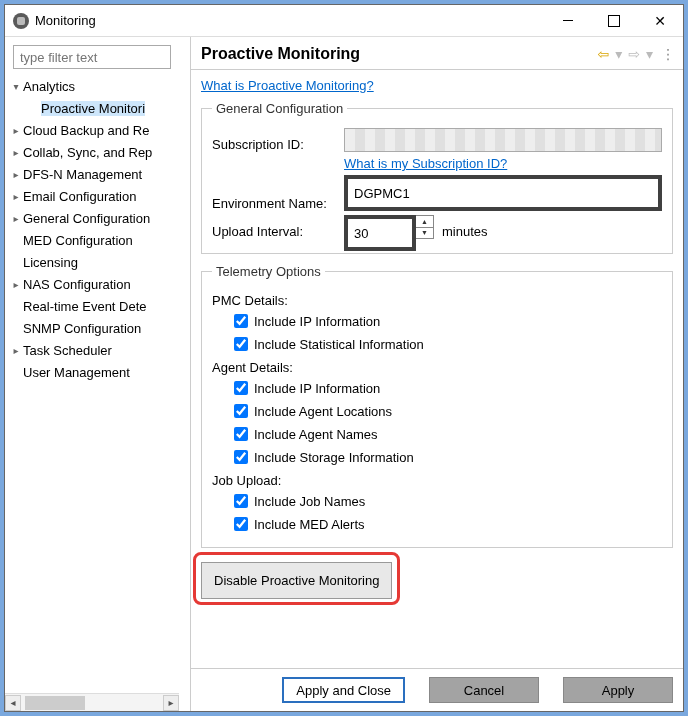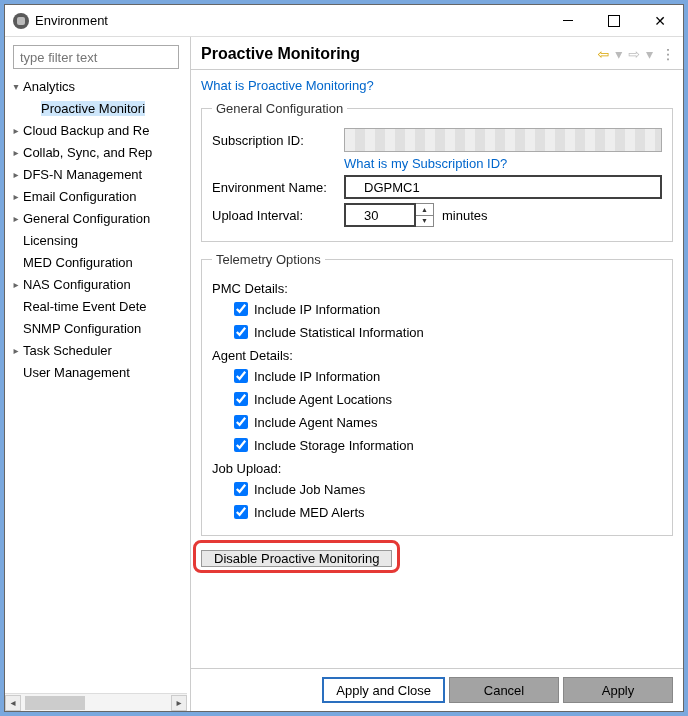--- a/index.html
+++ b/index.html
@@ -55,21 +55,21 @@
   .body {
     flex:1;
     display:flex;
     min-height:0;
   }
   .sidebar {
     width: 186px;
     border-right:1px solid #ccc;
     display:flex;
     flex-direction:column;
-    padding:4px 3px 0 0;
+    padding:4px 11px 0 0;
   }
   .filter {
     margin:4px 8px 6px 8px;
     height:24px;
     border:1px solid #aaa;
     padding:2px 6px;
     color:#888;
     font-size:13px;
     background:#fff;
   }
@@ -134,33 +134,33 @@
     margin-left:6px;
     color:#bbb;
   }
   .chead .navicn.active { color:#d9a400; }
   .chead .dots { letter-spacing:-2px; color:#888; font-size:14px; margin-left:8px; }
   .pane {
     flex:1;
     overflow:auto;
     padding:8px 10px 8px 10px;
   }
-  a.link { color:#0066cc; cursor:pointer; }
+  a.link { color:#0066cc; text-decoration:underline; cursor:pointer; }
   fieldset {
     border:1px solid #ccc;
     margin:8px 0 10px 0;
     padding:8px 10px 10px 10px;
   }
   legend { padding:0 4px; color:#333; }
-  .row { display:flex; align-items:center; margin:4px 0; }
+  .row { display:flex; align-items:flex-end; margin:4px 0; }
   .row .flabel { width:132px; }
   .row input[type="text"] {
-    height:24px;
-    border:2px solid #404040;
-    padding:2px 18px;
+    height:36px;
+    border:4px solid #404040;
+    padding:2px 6px;
     font: inherit;
   }
   .subid {
     flex:1;
     height:24px;
     border:1px solid #aaa;
     background: repeating-linear-gradient(90deg,#eee 0 10px,#e0e0e0 10px 20px);
   }
   .spinner {
     display:flex;
@@ -181,37 +181,37 @@
   }
   .spinner .spin div:last-child { border-bottom:none; }
   .section-label { margin:6px 0 2px 0; }
   .cbrow {
     display:flex; align-items:center;
     margin:3px 0 3px 18px;
   }
   .cbrow input { margin-right:6px; width:14px; height:14px; }
   .disablebtn {
     display:inline-block;
-    padding:0 12px;
+    padding:10px 12px;
     border:1px solid #999;
     background:#e8e8e8;
     margin-top:4px;
   }
   .hl {
     position:absolute;
     border:3px solid #e53935;
     border-radius:8px;
     pointer-events:none;
   }
   .footer {
     border-top:1px solid #ccc;
     padding:8px 10px;
     display:flex;
     justify-content:flex-end;
-    gap:4px;
+    gap:24px;
   }
   .footer button {
     height:26px;
     min-width:110px;
     border:1px solid #888;
     background:#a3a3a3;
     font:inherit;
     padding:0 12px;
   }
   .footer button.primary {
@@ -221,21 +221,21 @@
   
   .pane { position:relative; }
 </style>
 </head>
 <body>
 
 <div class="window">
 
   <div class="titlebar">
     <span class="appicon"></span>
-    <span class="title">Environment</span>
+    <span class="title">Monitoring</span>
     <span class="spacer"></span>
     <span class="winbtn min"></span>
     <span class="winbtn max"></span>
     <span class="winbtn close"></span>
   </div>
 
   <div class="body">
 
     <div class="sidebar">
       <input class="filter" placeholder="type filter text" style="">
@@ -264,25 +264,25 @@
         <div class="item">
           <span class="arrow">▸</span>
           <span class="lbl">Email Configuration</span>
         </div>
         <div class="item">
           <span class="arrow">▸</span>
           <span class="lbl">General Configuration</span>
         </div>
         <div class="item">
           <span class="arrow"></span>
+          <span class="lbl">MED Configuration</span>
+        </div>
+        <div class="item">
+          <span class="arrow"></span>
           <span class="lbl">Licensing</span>
-        </div>
-        <div class="item">
-          <span class="arrow"></span>
-          <span class="lbl">MED Configuration</span>
         </div>
         <div class="item">
           <span class="arrow">▸</span>
           <span class="lbl">NAS Configuration</span>
         </div>
         <div class="item">
           <span class="arrow"></span>
           <span class="lbl">Real-time Event Dete</span>
         </div>
         <div class="item">

